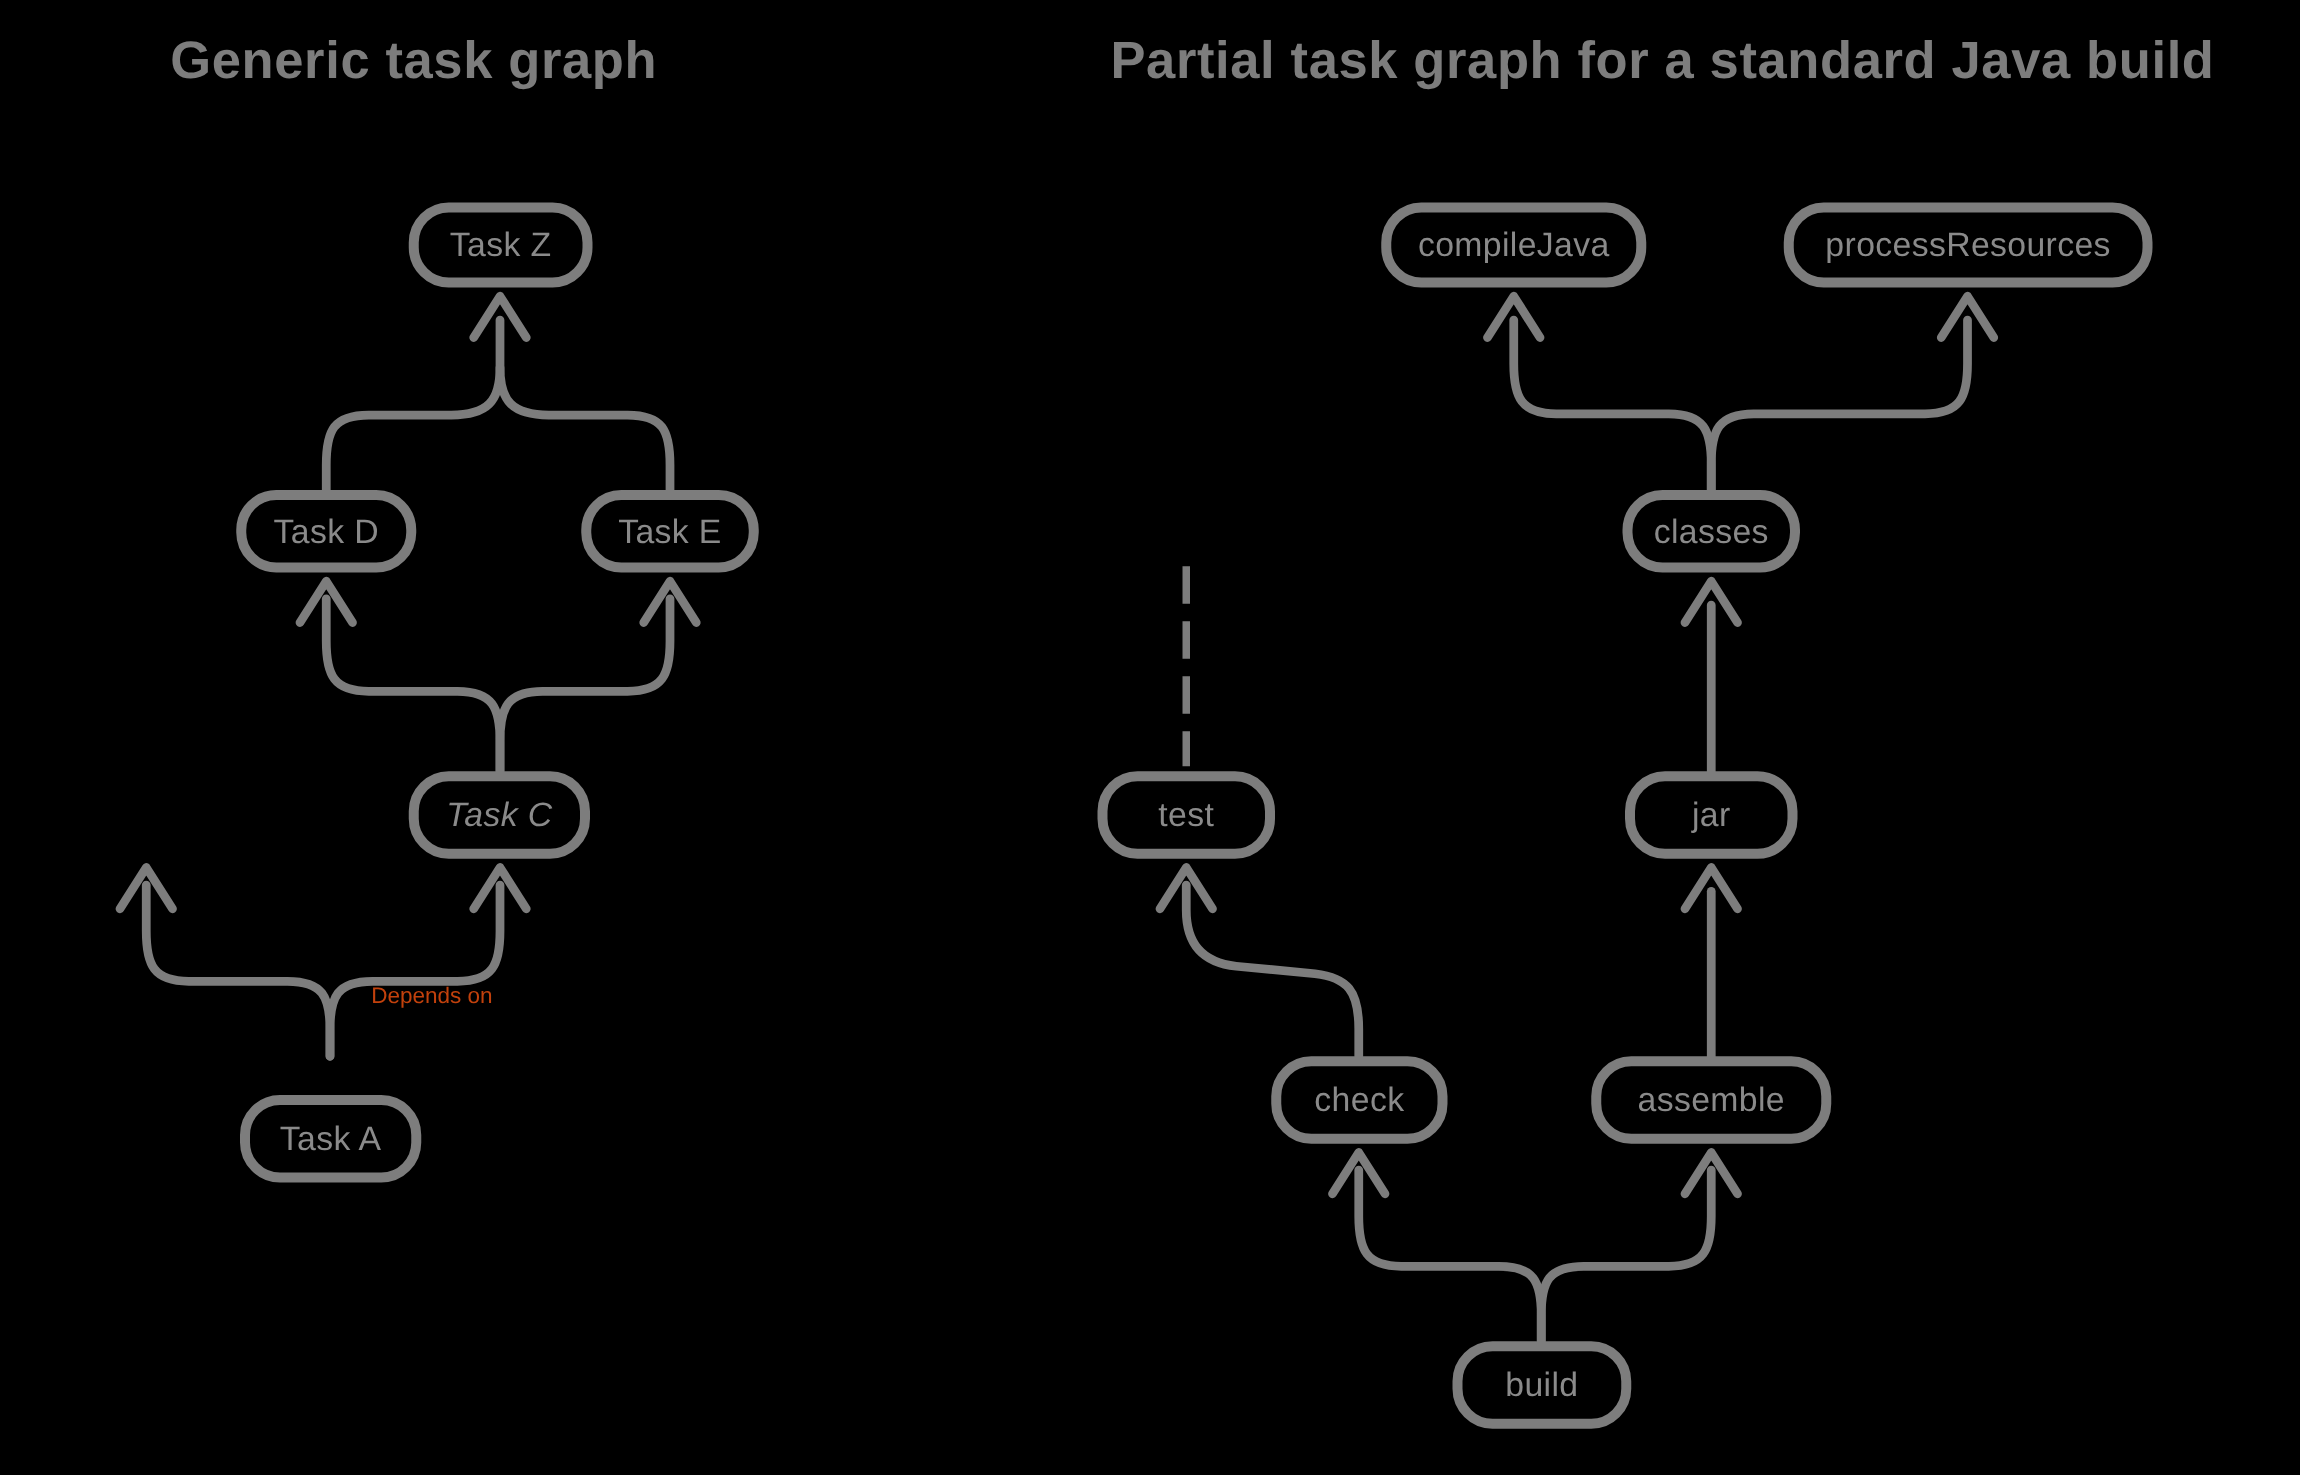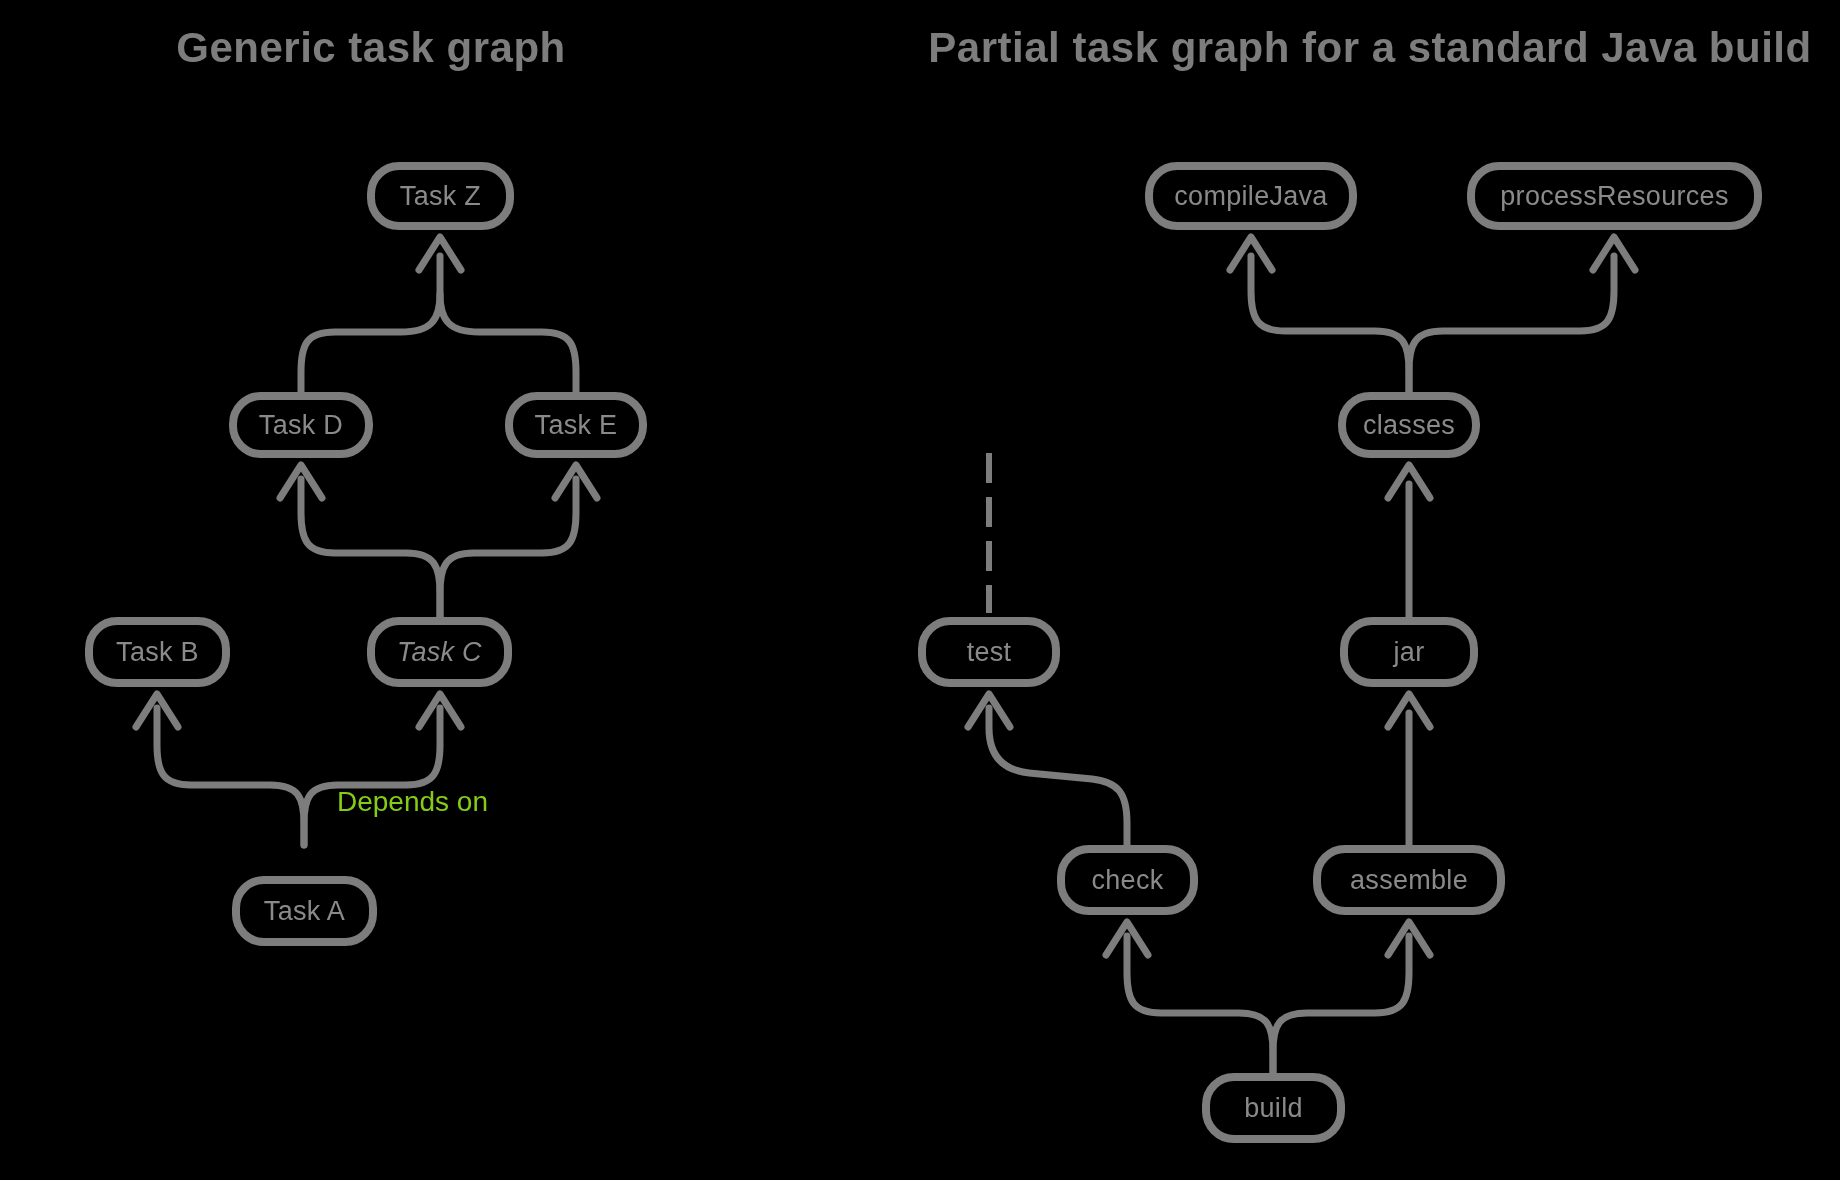--- a/index.html
+++ b/index.html
@@ -12,21 +12,20 @@
     height: 1180px;
     position: relative;
     overflow: hidden;
     font-family: "Liberation Sans", sans-serif;
   }
   .stage {
     position: absolute;
     inset: 0;
     width: 1776px;
     height: 1180px;
-    margin-left: 40px;
   }
   svg.edge-layer {
     position: absolute;
     left: 0;
     top: 0;
     pointer-events: none;
   }
   .graph-title {
     position: absolute;
     top: 24px;
@@ -48,22 +47,22 @@
     justify-content: center;
   }
   .node-label {
     color: #8a8a8a;
     font-size: 27px;
     letter-spacing: 0.3px;
     white-space: nowrap;
   }
   .edge-text-label {
     position: absolute;
-    color: #84cc16;
-    font-size: 28px;
+    color: #c2410c;
+    font-size: 18px;
     white-space: nowrap;
   }
 </style>
 </head>
 <body>
 
 <div class="stage">
 
   <div class="graph-title" style="left:331px;">Generic task graph</div>
   <div class="graph-title" style="left:1330px;">Partial task graph for a standard Java build</div>
@@ -108,23 +107,20 @@
 
   <div class="node" style="left:327px; top:162px; width:147px; height:68px;">
     <span class="node-label">Task Z</span>
   </div>
   <div class="node" style="left:189px; top:392px; width:144px; height:66px;">
     <span class="node-label">Task D</span>
   </div>
   <div class="node" style="left:465px; top:392px; width:142px; height:66px;text-decoration:underline;">
     <span class="node-label">Task E</span>
   </div>
-  <div class="node" style="left:45px; top:617px; width:145px; height:70px;">
-    <span class="node-label">Task B</span>
-  </div>
   <div class="node" style="left:327px; top:617px; width:145px; height:70px;font-style:italic;">
     <span class="node-label">Task C</span>
   </div>
   <div class="node" style="left:192px; top:876px; width:145px; height:70px;">
     <span class="node-label">Task A</span>
   </div>
 
   <div class="edge-text-label" style="left:297px; top:786px;">Depends on</div>
 
   <div class="node" style="left:1105px; top:162px; width:212px; height:68px;">

